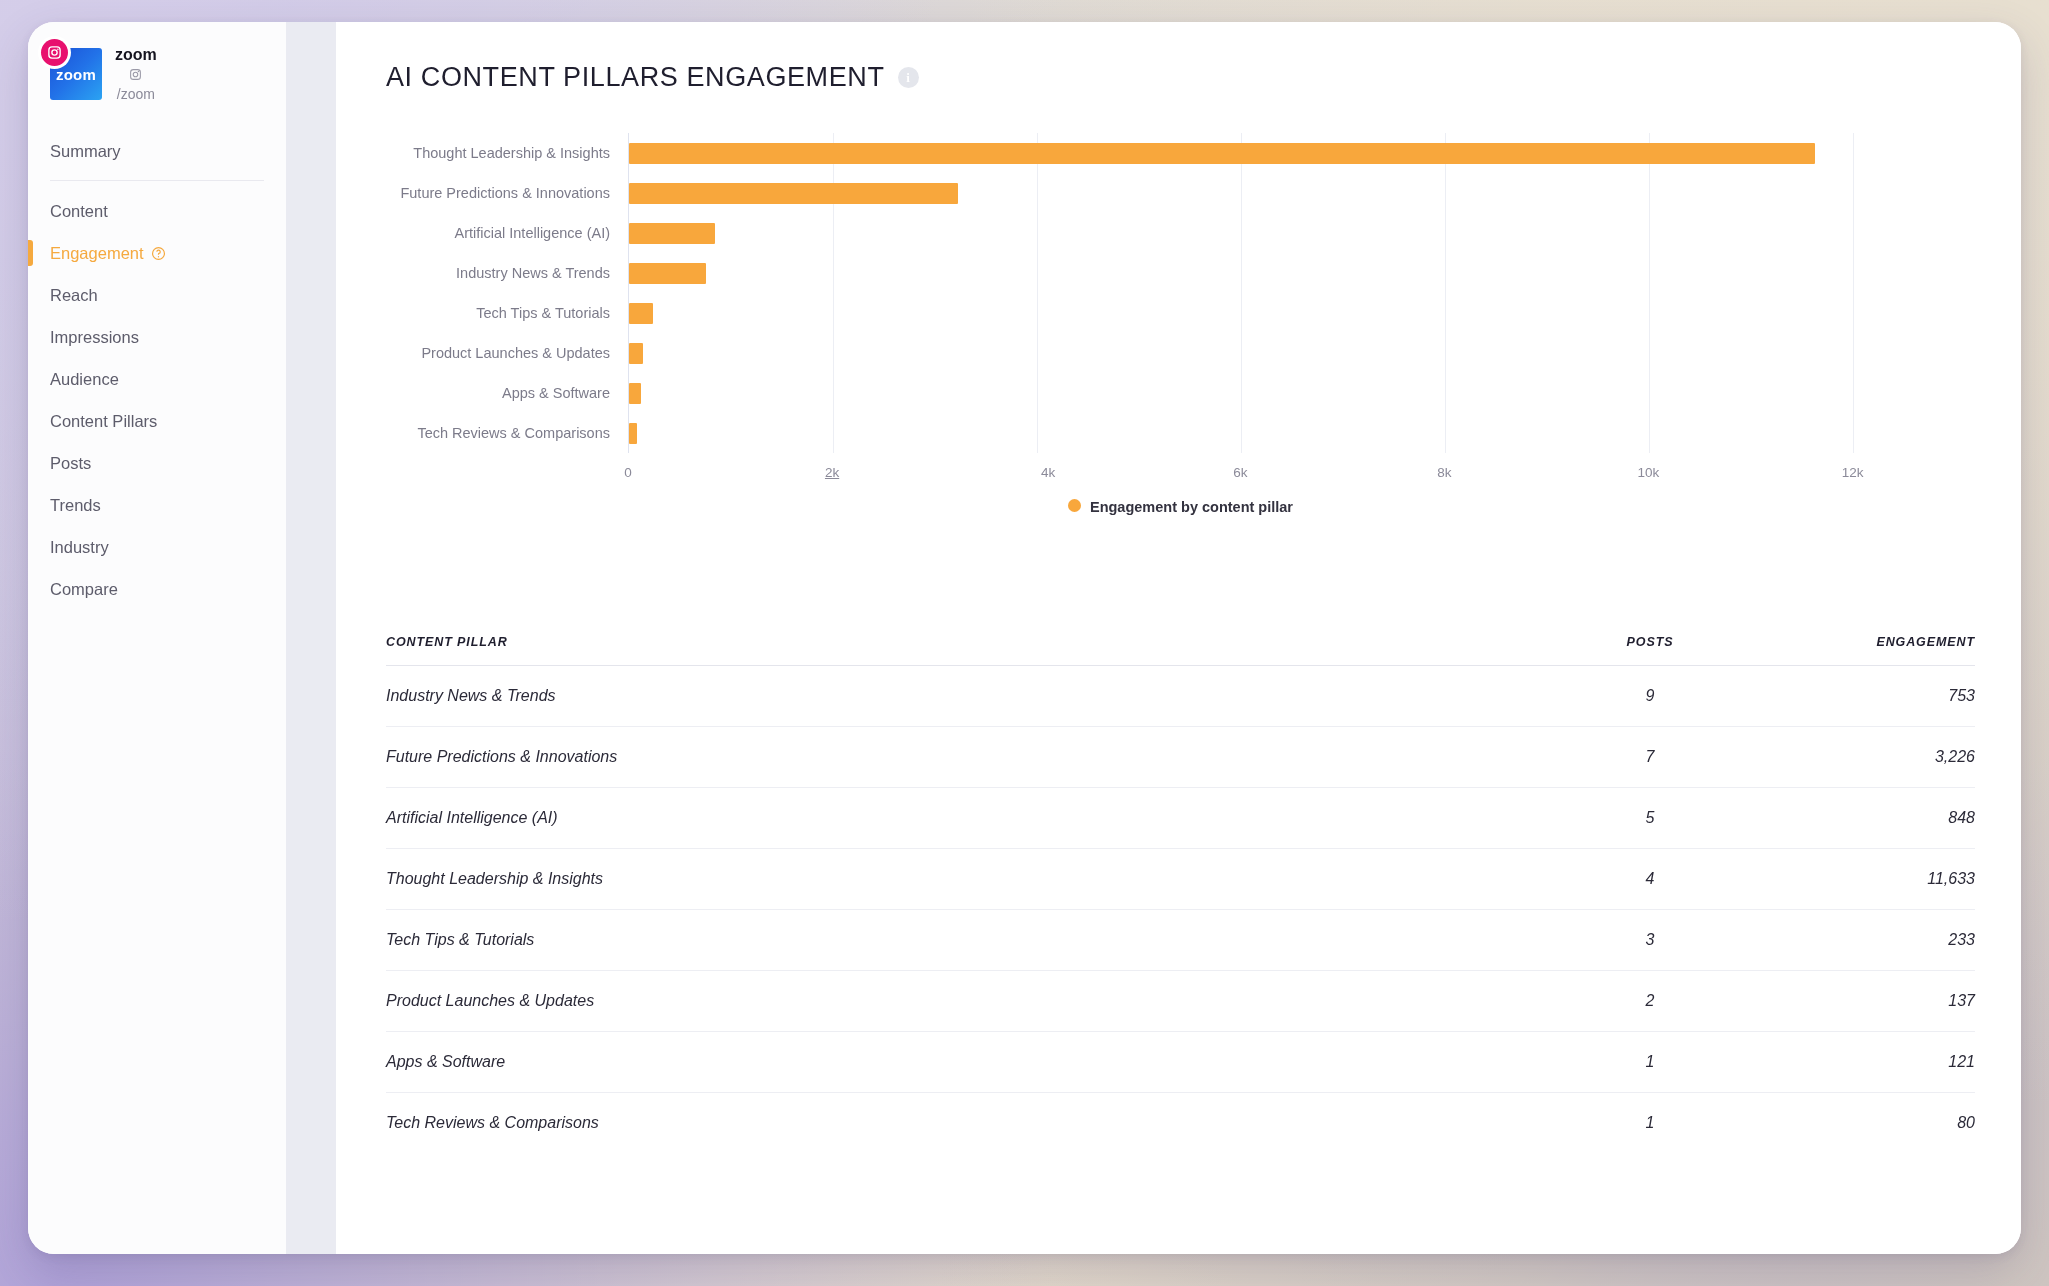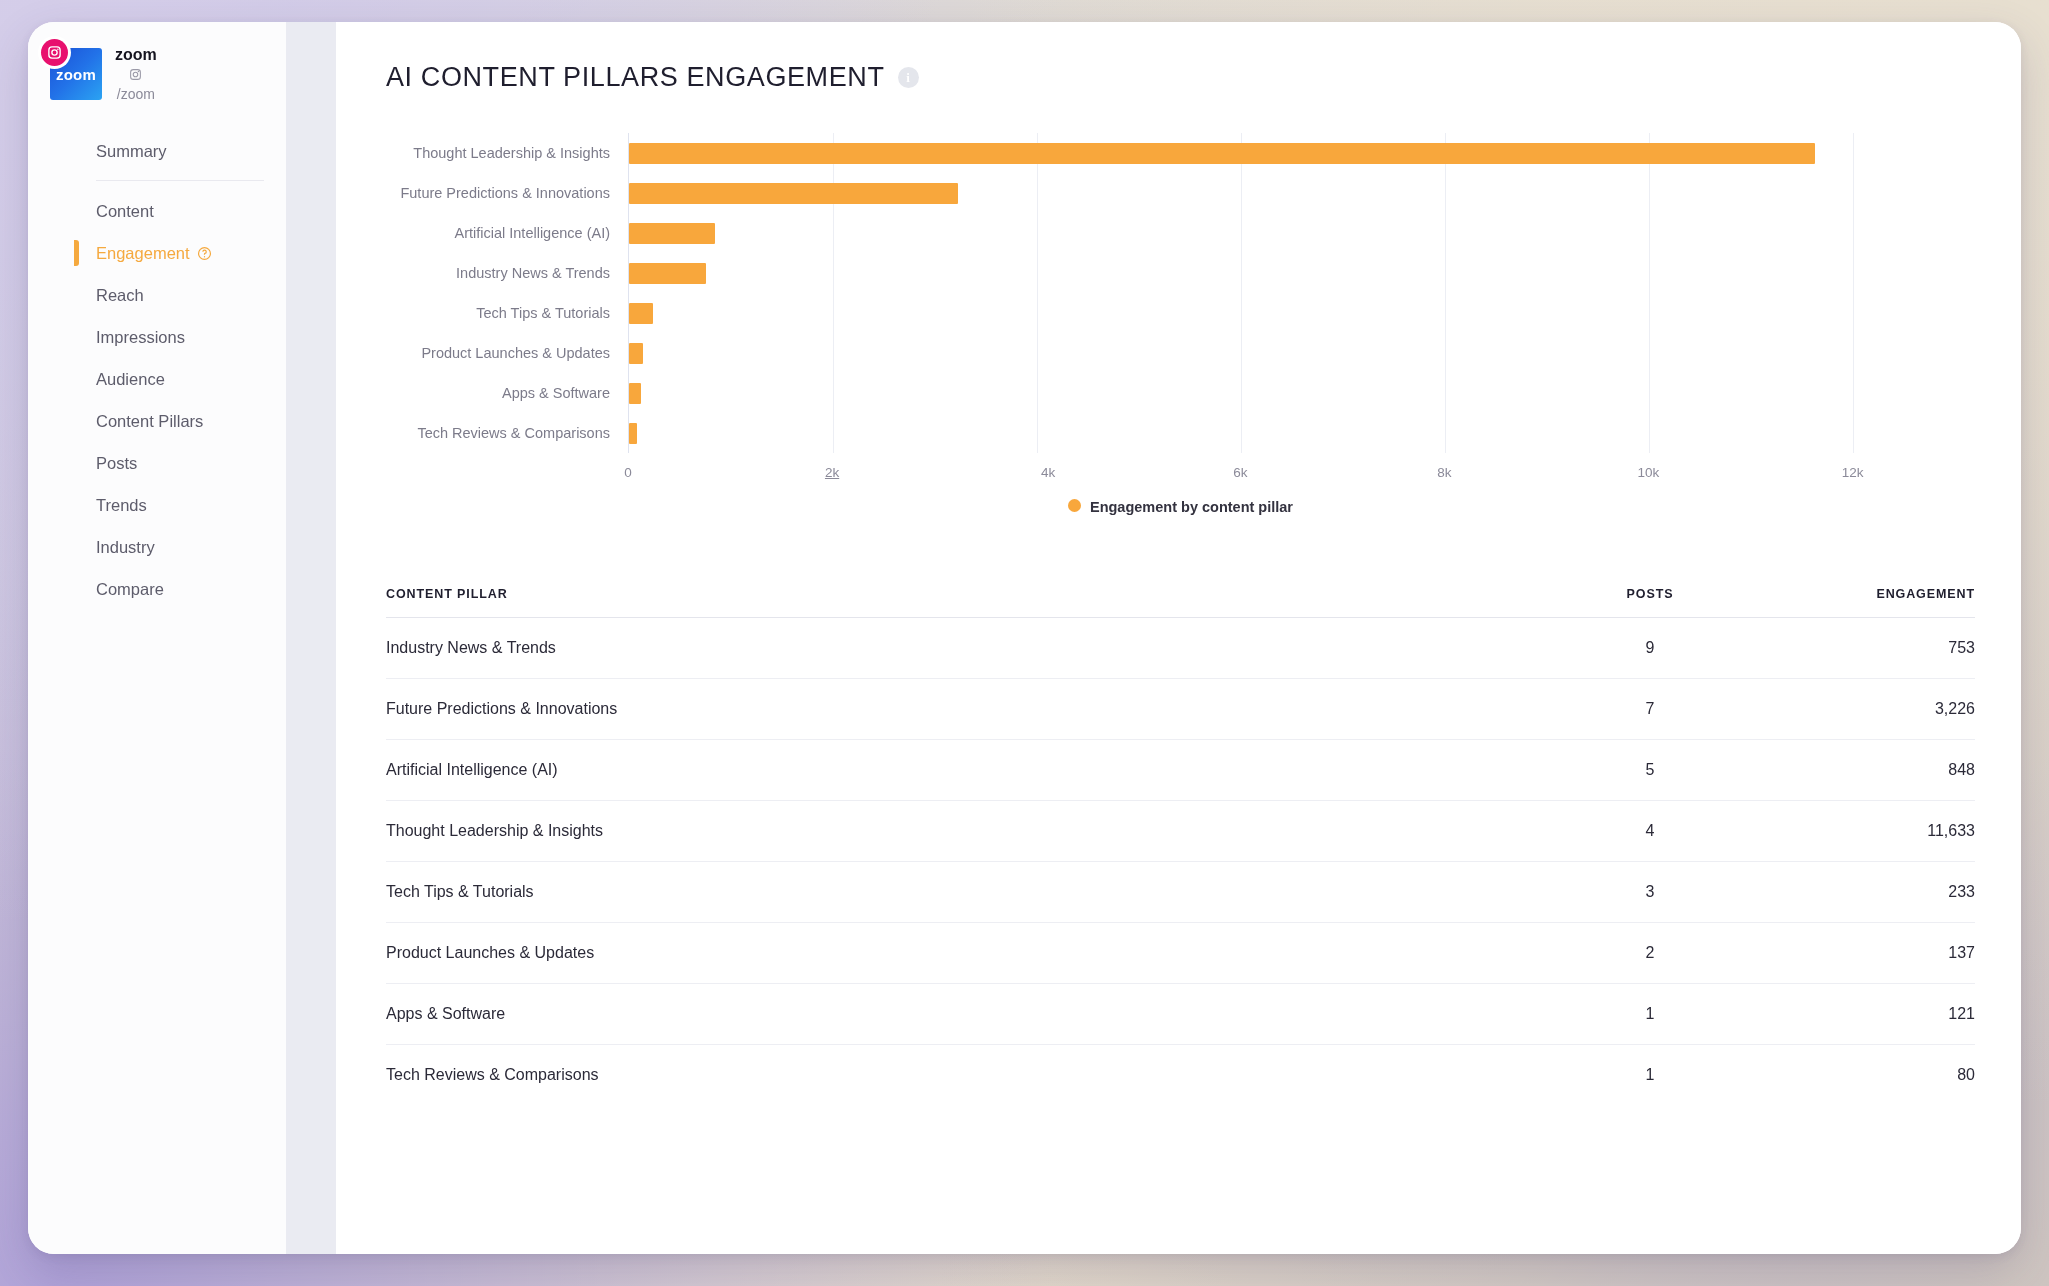--- a/index.html
+++ b/index.html
@@ -88,21 +88,21 @@
   .ig-badge svg { width: 15px; height: 15px; }
 
   .profile-meta { display: flex; flex-direction: column; gap: 4px; }
   .profile-name { font-size: 16px; font-weight: 700; color: #15141f; }
   .profile-handle {
     font-size: 14px; color: #8b8a99;
     display: flex; align-items: center; gap: 5px; flex-direction: column;
   }
   .profile-handle svg { width: 13px; height: 13px; }
 
-  .nav { margin-top: 28px; margin-left: 46px; }
+  .nav { margin-top: 28px; }
 
   .nav-item {
     position: relative;
     padding: 0 22px;
     height: 42px;
     display: flex;
     align-items: center;
     gap: 7px;
     font-size: 16.5px;
     color: #5d5c6b;
@@ -250,21 +250,21 @@
     width: 13px; height: 13px; border-radius: 50%;
     background: #f8a73c;
   }
   .legend-label {
     font-size: 14.5px;
     font-weight: 700;
     color: #33323f;
   }
 
   
-  .table-block { margin-top: 72px; }
+  .table-block { margin-top: 120px; font-style: italic; }
 
   table { width: 100%; border-collapse: collapse; }
 
   thead th {
     font-size: 12.5px;
     font-weight: 700;
     letter-spacing: .9px;
     color: #1f1e2e;
     padding: 0 0 16px 0;
     text-align: left;

